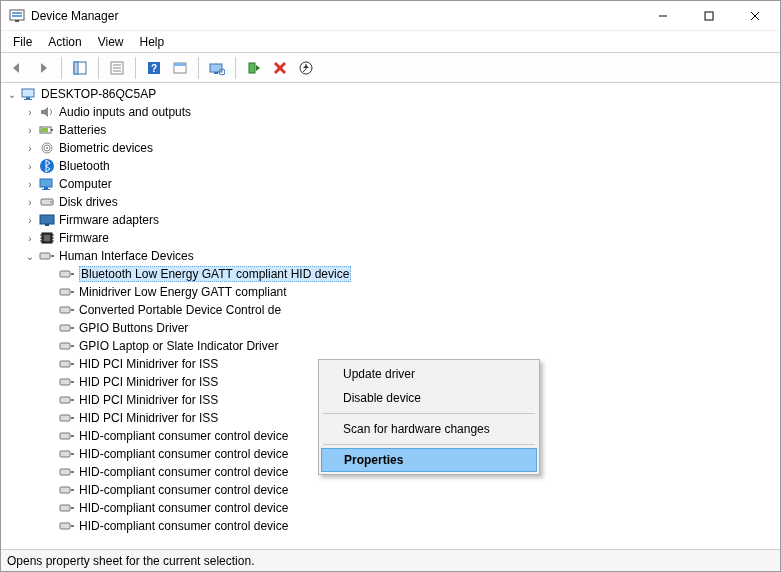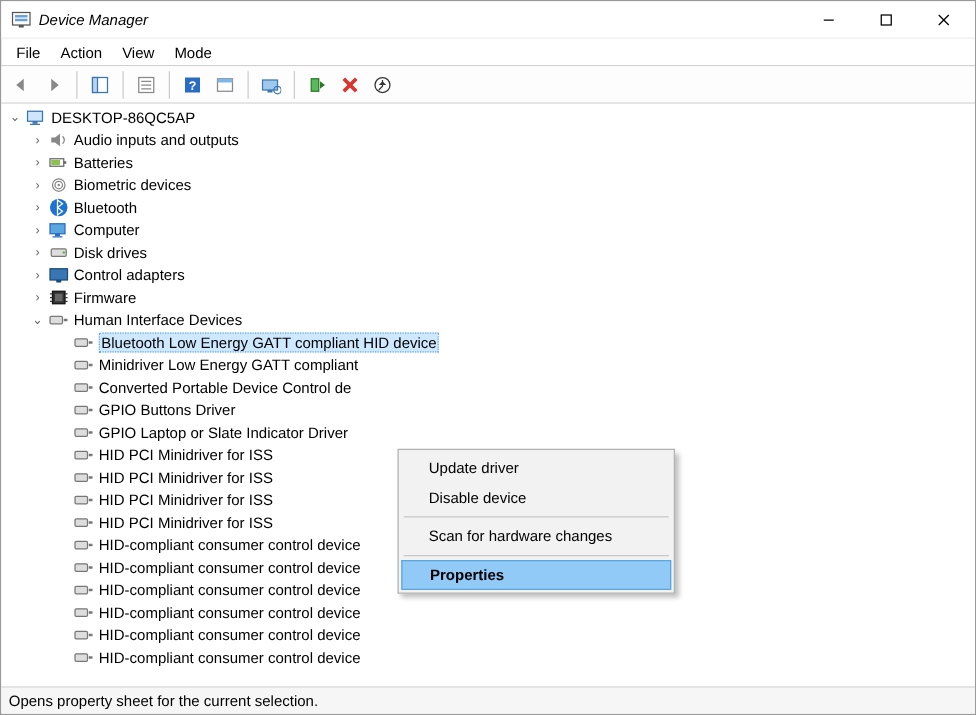--- a/index.html
+++ b/index.html
@@ -18,21 +18,20 @@
     position: relative;
   }
   
   .titlebar {
     height: 30px;
     display: flex;
     align-items: center;
     padding: 0 2px 0 8px;
     background: #fff;
     border-bottom: 1px solid #eee;
-    font-style: italic;
   }
   .titlebar .app-icon {
     width: 16px; height: 16px; margin-right: 6px;
   }
   .titlebar .title { flex: 0 0 auto; font-size: 12px; }
   .titlebar .spacer { flex: 1; }
   .winbtn {
     width: 46px; height: 30px; display:flex; align-items:center; justify-content:center;
     cursor: default;
   }
@@ -177,21 +176,21 @@
         <line x1="1" y1="1" x2="9" y2="9" stroke="currentColor" stroke-width="1"></line>
         <line x1="9" y1="1" x2="1" y2="9" stroke="currentColor" stroke-width="1"></line>
       </svg>
   </div>
 </div>
 
 <div class="menubar">
   <div class="menuitem">File</div>
   <div class="menuitem">Action</div>
   <div class="menuitem">View</div>
-  <div class="menuitem">Mode</div>
+  <div class="menuitem">Help</div>
 </div>
 
 <div class="toolbar">
   <div class="tbtn">
     <svg class="ico" viewBox="0 0 16 16">
         <path d="M10 3 L4 8 L10 13 Z" fill="#888"></path>
       </svg>
   </div>
   <div class="tbtn">
     <svg class="ico" viewBox="0 0 16 16">
@@ -337,21 +336,21 @@
           <span class="label">Disk drives</span>
         </div>
         <div class="node indent-1">
           <span class="twisty">›</span>
           <span class="dev-icon">
             <svg class="ico" viewBox="0 0 16 16">
               <rect x="1" y="3" width="14" height="9" fill="#3a76b1" stroke="#174a7c"></rect>
               <rect x="6" y="12" width="4" height="2" fill="#174a7c"></rect>
             </svg>
           </span>
-          <span class="label">Control adapters</span>
+          <span class="label">Firmware adapters</span>
         </div>
         <div class="node indent-1">
           <span class="twisty">›</span>
           <span class="dev-icon">
             <svg class="ico" viewBox="0 0 16 16">
               <rect x="3" y="3" width="10" height="10" fill="#333" stroke="#111"></rect>
               <rect x="5" y="5" width="6" height="6" fill="#666"></rect>
               <line x1="1" y1="5" x2="3" y2="5" stroke="#333"></line>
               <line x1="1" y1="8" x2="3" y2="8" stroke="#333"></line>
               <line x1="1" y1="11" x2="3" y2="11" stroke="#333"></line>

